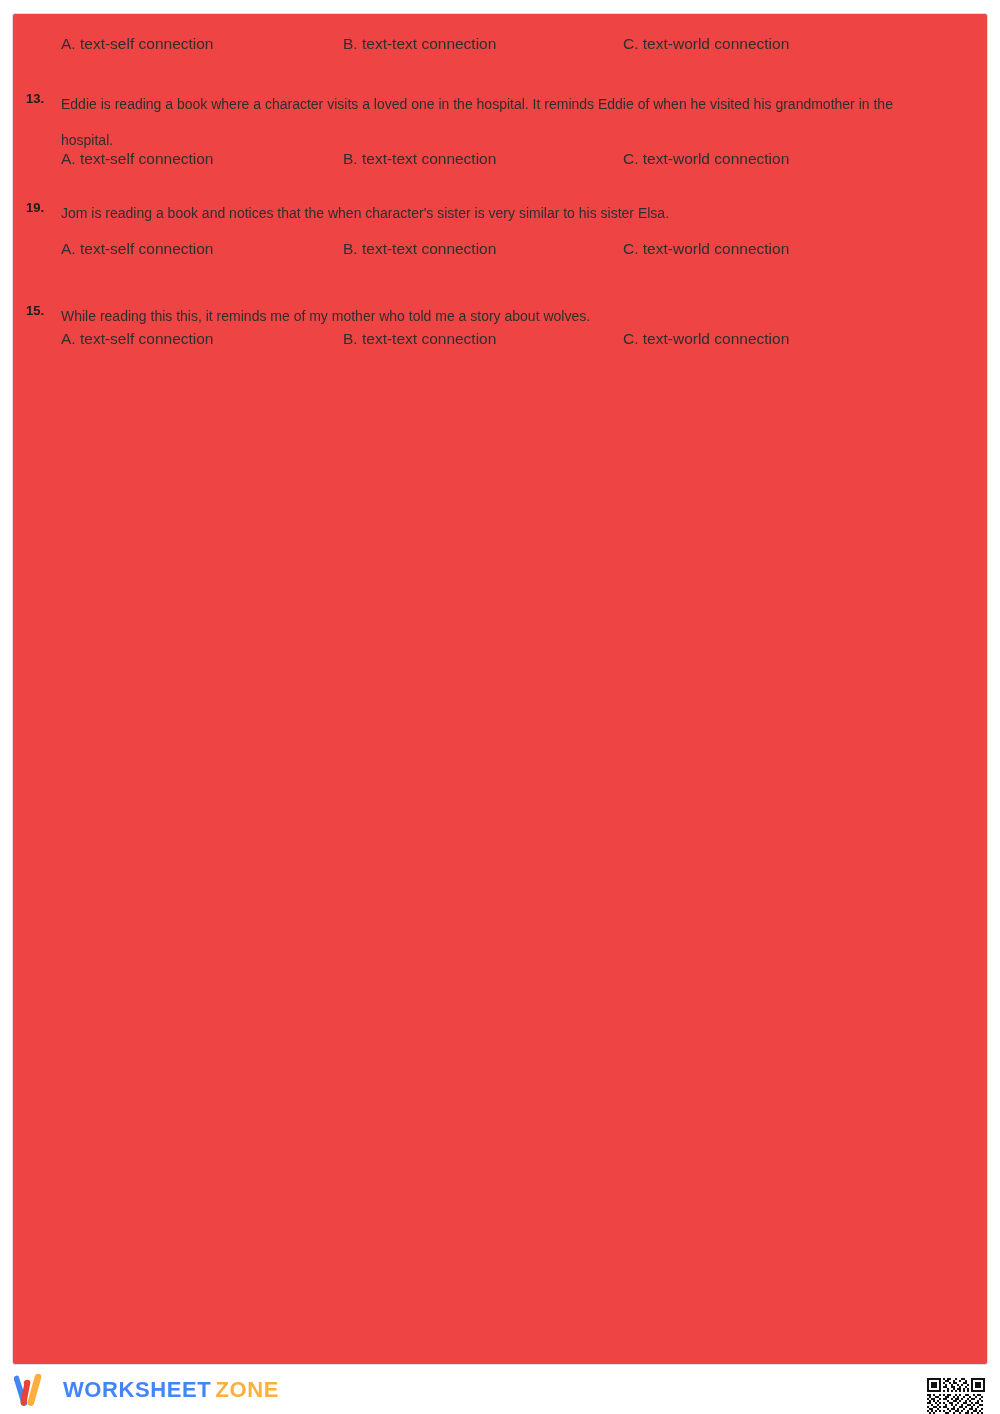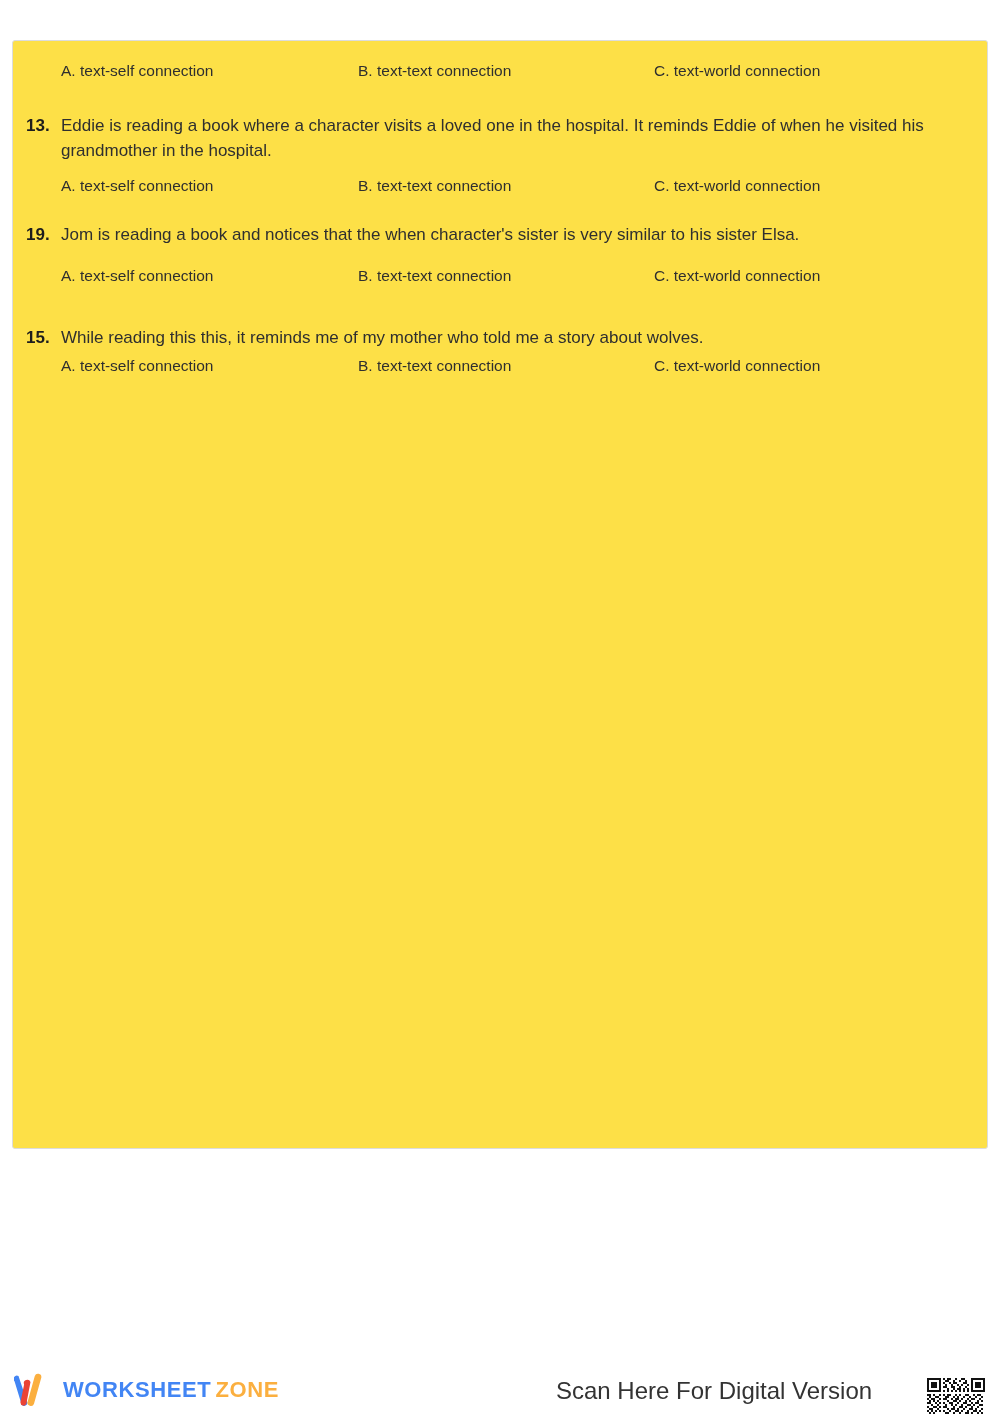--- a/index.html
+++ b/index.html
@@ -16,26 +16,25 @@
     position: relative;
     overflow: hidden;
   }
 
   
   .page-sheet {
     position: absolute;
     left: 12px;
     top: 13px;
     width: 976px;
-    height: 1109px;
+    height: 1352px;
     border: 1px solid #dcdcdc;
     border-radius: 3px;
-    background: #fde047;
+    background: #ef4444;
     box-sizing: border-box;
-    margin-top: 27px;
   }
 
   .worksheet-body {
     position: absolute;
     left: 0;
     top: 0;
     right: 0;
     padding: 0;
   }
 
@@ -46,39 +45,39 @@
   }
   .option {
     position: absolute;
     top: 0;
     font-size: 15.5px;
     line-height: 30px;
     color: #2f2f2f;
     white-space: nowrap;
   }
   .option.col-a { left: 48px; }
-  .option.col-b { left: 345px; }
-  .option.col-c { left: 641px; }
+  .option.col-b { left: 330px; }
+  .option.col-c { left: 610px; }
 
   .question {
     position: relative;
     padding-left: 48px;
   }
   .q-number {
     position: absolute;
     left: 13px;
     top: 0;
-    font-size: 17px;
+    font-size: 13px;
     font-weight: bold;
     line-height: 25px;
     color: #1d1d1d;
   }
   .q-text {
-    font-size: 17px;
-    line-height: 25px;
+    font-size: 14px;
+    line-height: 36px;
     color: #2f2f2f;
     margin: 0;
     padding-right: 44px;
   }
 
   
   .block { position: absolute; left: 0; right: 0; }
 
   
   .footer {
@@ -201,21 +200,20 @@
         <path d="M4.5 4 L13.5 31 A3.2 3.2 0 0 1 7.6 32.4 L0.6 9.5 A3.4 3.4 0 0 1 4.5 4 Z" fill="#4285f4"></path>
         <path d="M16.5 10 L12.4 31.6 A3.1 3.1 0 0 1 6.4 30.6 L10.1 12.6 A3.3 3.3 0 0 1 16.5 10 Z" fill="#ea4335"></path>
         <path d="M27.4 5.2 L20.0 31.7 A3.3 3.3 0 0 1 13.7 29.6 L20.8 4.0 A3.4 3.4 0 0 1 27.4 5.2 Z" fill="#fbaf3f"></path>
       </svg>
     </span>
     <span class="brand-text">
       <span class="brand-worksheet">WORKSHEET</span><span class="brand-zone">ZONE</span>
     </span>
   </div>
 
-  <div class="scan-text">Scan Here For Digital Version</div>
 
   <div class="qr-wrap">
     <svg width="58" height="58" viewBox="0 0 29 29" shape-rendering="crispEdges" xmlns="http://www.w3.org/2000/svg">
       <rect width="29" height="29" fill="#ffffff"></rect>
       <g fill="#111111">
 
         <rect x="0" y="0" width="7" height="1"></rect>
           <rect x="0" y="6" width="7" height="1"></rect>
         <rect x="0" y="0" width="1" height="7"></rect>
           <rect x="6" y="0" width="1" height="7"></rect>

